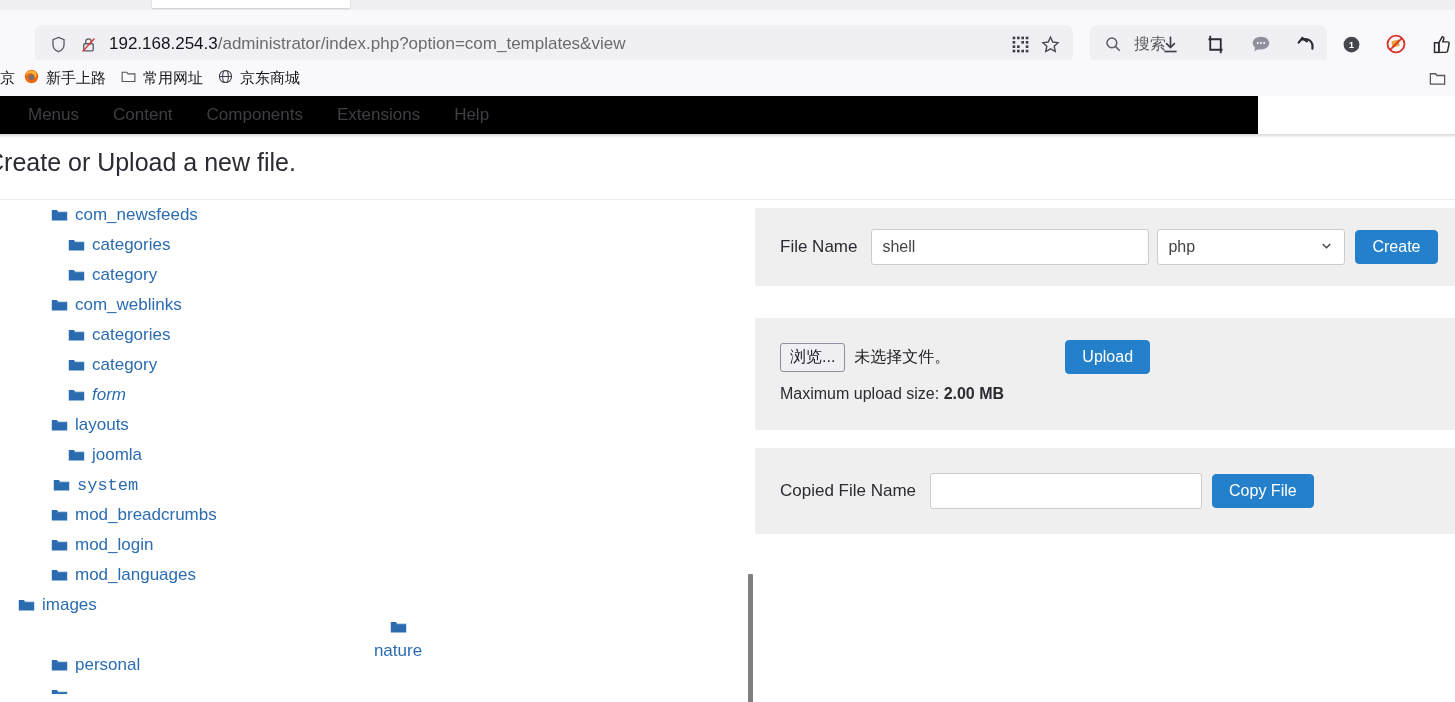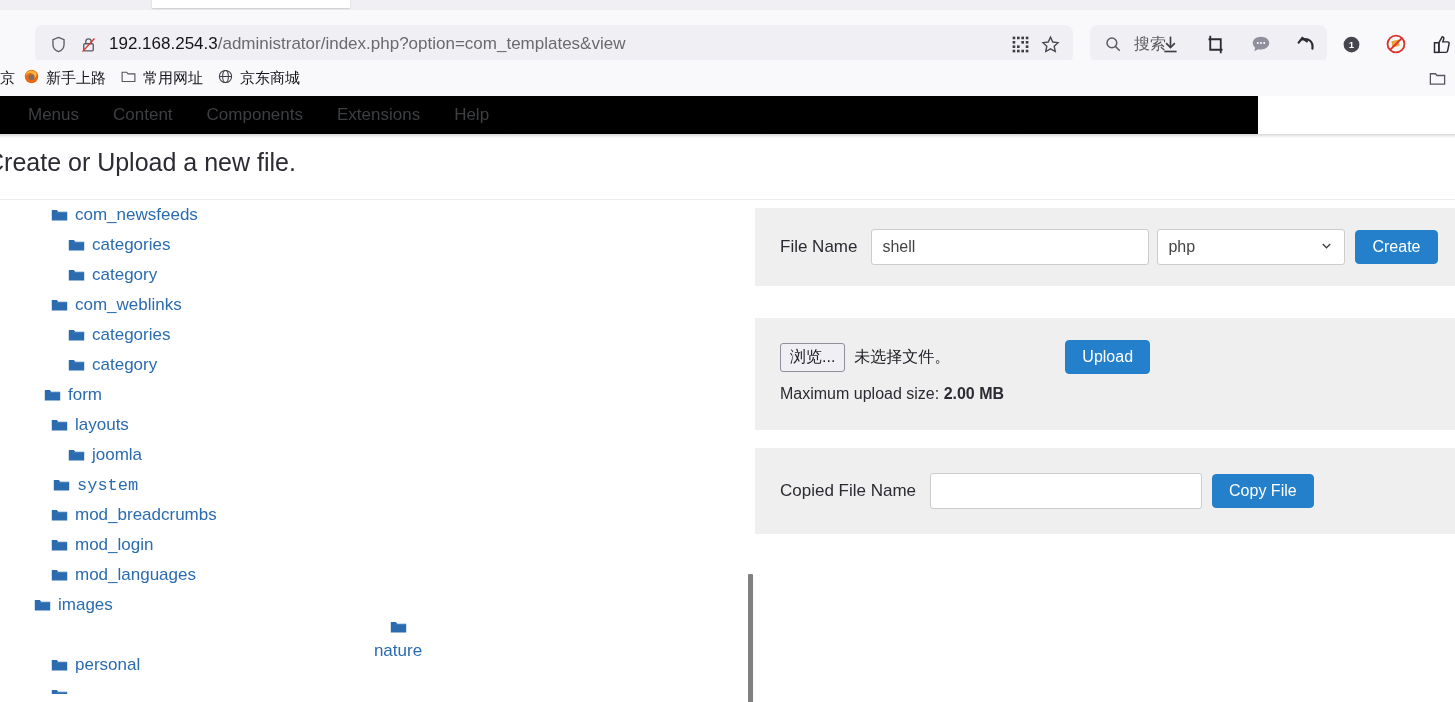--- a/index.html
+++ b/index.html
@@ -369,21 +369,21 @@
       </div>
       <div class="tree-node" style="padding-left: 68px;">
         <span class="folder-ico">
           <svg width="17" height="14" viewBox="0 0 24 20" fill="#2b6cb0">
             <path d="M1 3 H8.2 L10.2 5.4 H23 V6.6 H9.4 L7.4 8.8 H1 Z"></path>
             <path d="M1 8.2 H7.2 L9.4 6 H23 V18 H1 Z"></path>
           </svg>
         </span>
         <span class="label">category</span>
       </div>
-      <div class="tree-node" style="padding-left: 44px;">
+      <div class="tree-node" style="padding-left: 68px; font-style: italic;">
         <span class="folder-ico">
           <svg width="17" height="14" viewBox="0 0 24 20" fill="#2b6cb0">
             <path d="M1 3 H8.2 L10.2 5.4 H23 V6.6 H9.4 L7.4 8.8 H1 Z"></path>
             <path d="M1 8.2 H7.2 L9.4 6 H23 V18 H1 Z"></path>
           </svg>
         </span>
         <span class="label">form</span>
       </div>
       <div class="tree-node" style="padding-left: 51px;">
         <span class="folder-ico">
@@ -432,21 +432,21 @@
       </div>
       <div class="tree-node" style="padding-left: 51px;">
         <span class="folder-ico">
           <svg width="17" height="14" viewBox="0 0 24 20" fill="#2b6cb0">
             <path d="M1 3 H8.2 L10.2 5.4 H23 V6.6 H9.4 L7.4 8.8 H1 Z"></path>
             <path d="M1 8.2 H7.2 L9.4 6 H23 V18 H1 Z"></path>
           </svg>
         </span>
         <span class="label">mod_languages</span>
       </div>
-      <div class="tree-node" style="padding-left: 34px; text-align: right;">
+      <div class="tree-node" style="padding-left: 18px; text-align: right;">
         <span class="folder-ico">
           <svg width="17" height="14" viewBox="0 0 24 20" fill="#2b6cb0">
             <path d="M1 3 H8.2 L10.2 5.4 H23 V6.6 H9.4 L7.4 8.8 H1 Z"></path>
             <path d="M1 8.2 H7.2 L9.4 6 H23 V18 H1 Z"></path>
           </svg>
         </span>
         <span class="label">images</span>
       </div>
       <div class="tree-node" style="padding-left: 51px; flex-direction: column;">
         <span class="folder-ico">

